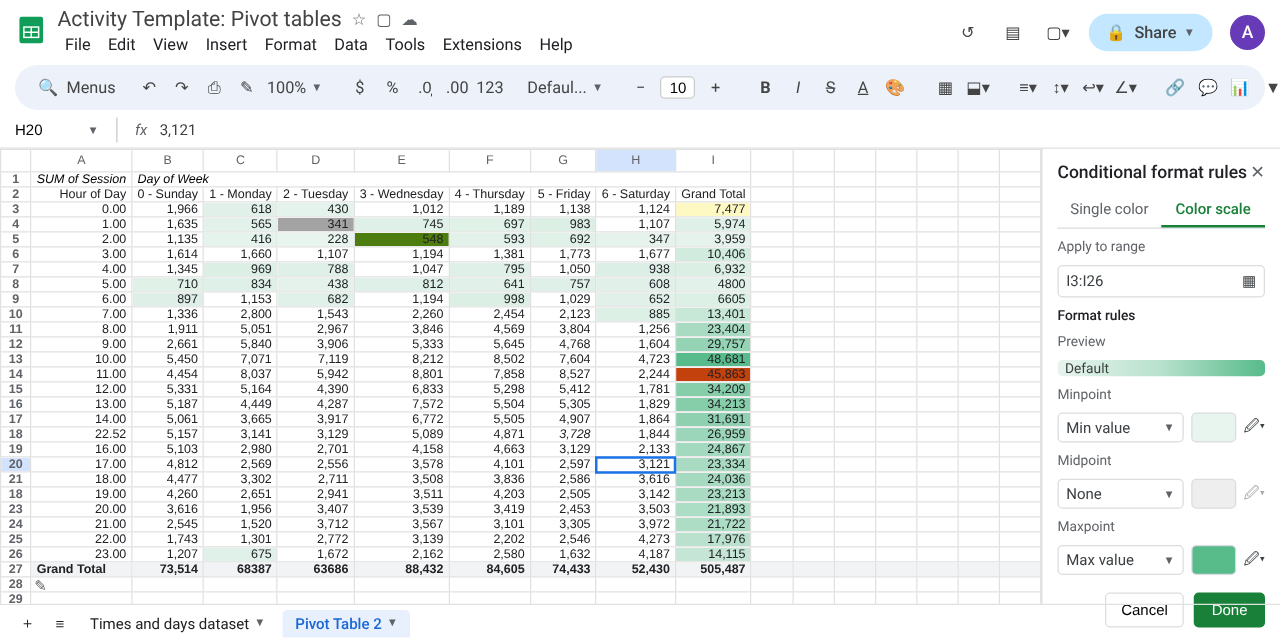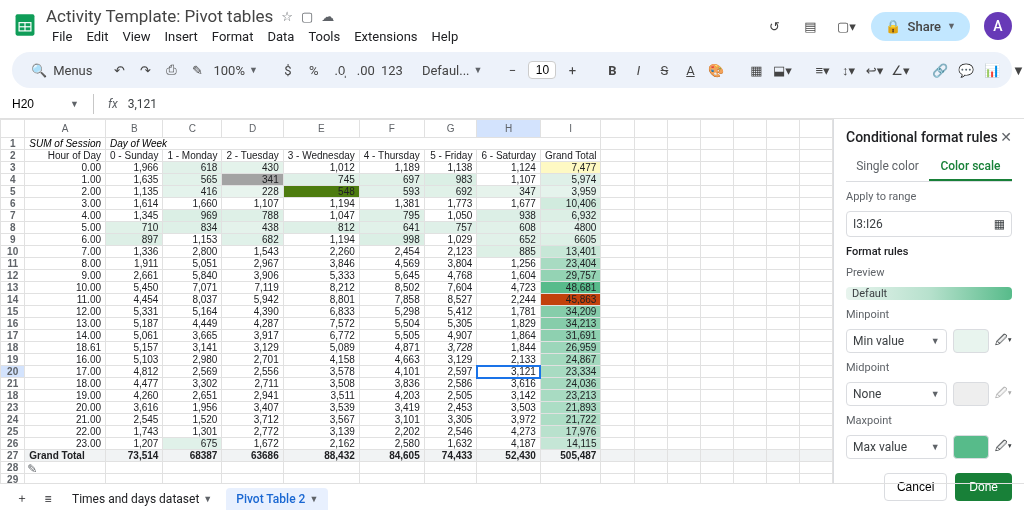--- a/index.html
+++ b/index.html
@@ -506,21 +506,21 @@
               <td></td>
               <td></td>
               <td></td>
               <td></td>
               <td></td>
               <td></td>
               <td></td>
             </tr>
             <tr>
               <th class="rowhead ">18</th>
-              <td class="" style=";text-align:right">18.61</td>
+              <td class="" style=";text-align:right">22.52</td>
               <td class="" style="background:;">5,157</td>
               <td class="" style="background:;">3,141</td>
               <td class="" style="background:;">3,129</td>
               <td class="" style="background:;">5,089</td>
               <td class="" style="background:;">4,871</td>
               <td class="" style="background:;font-style:italic;">3,728</td>
               <td class="" style="background:;">1,844</td>
               <td class="" style="background:rgb(156,214,186);">26,959</td>
               <td></td>
               <td></td>

